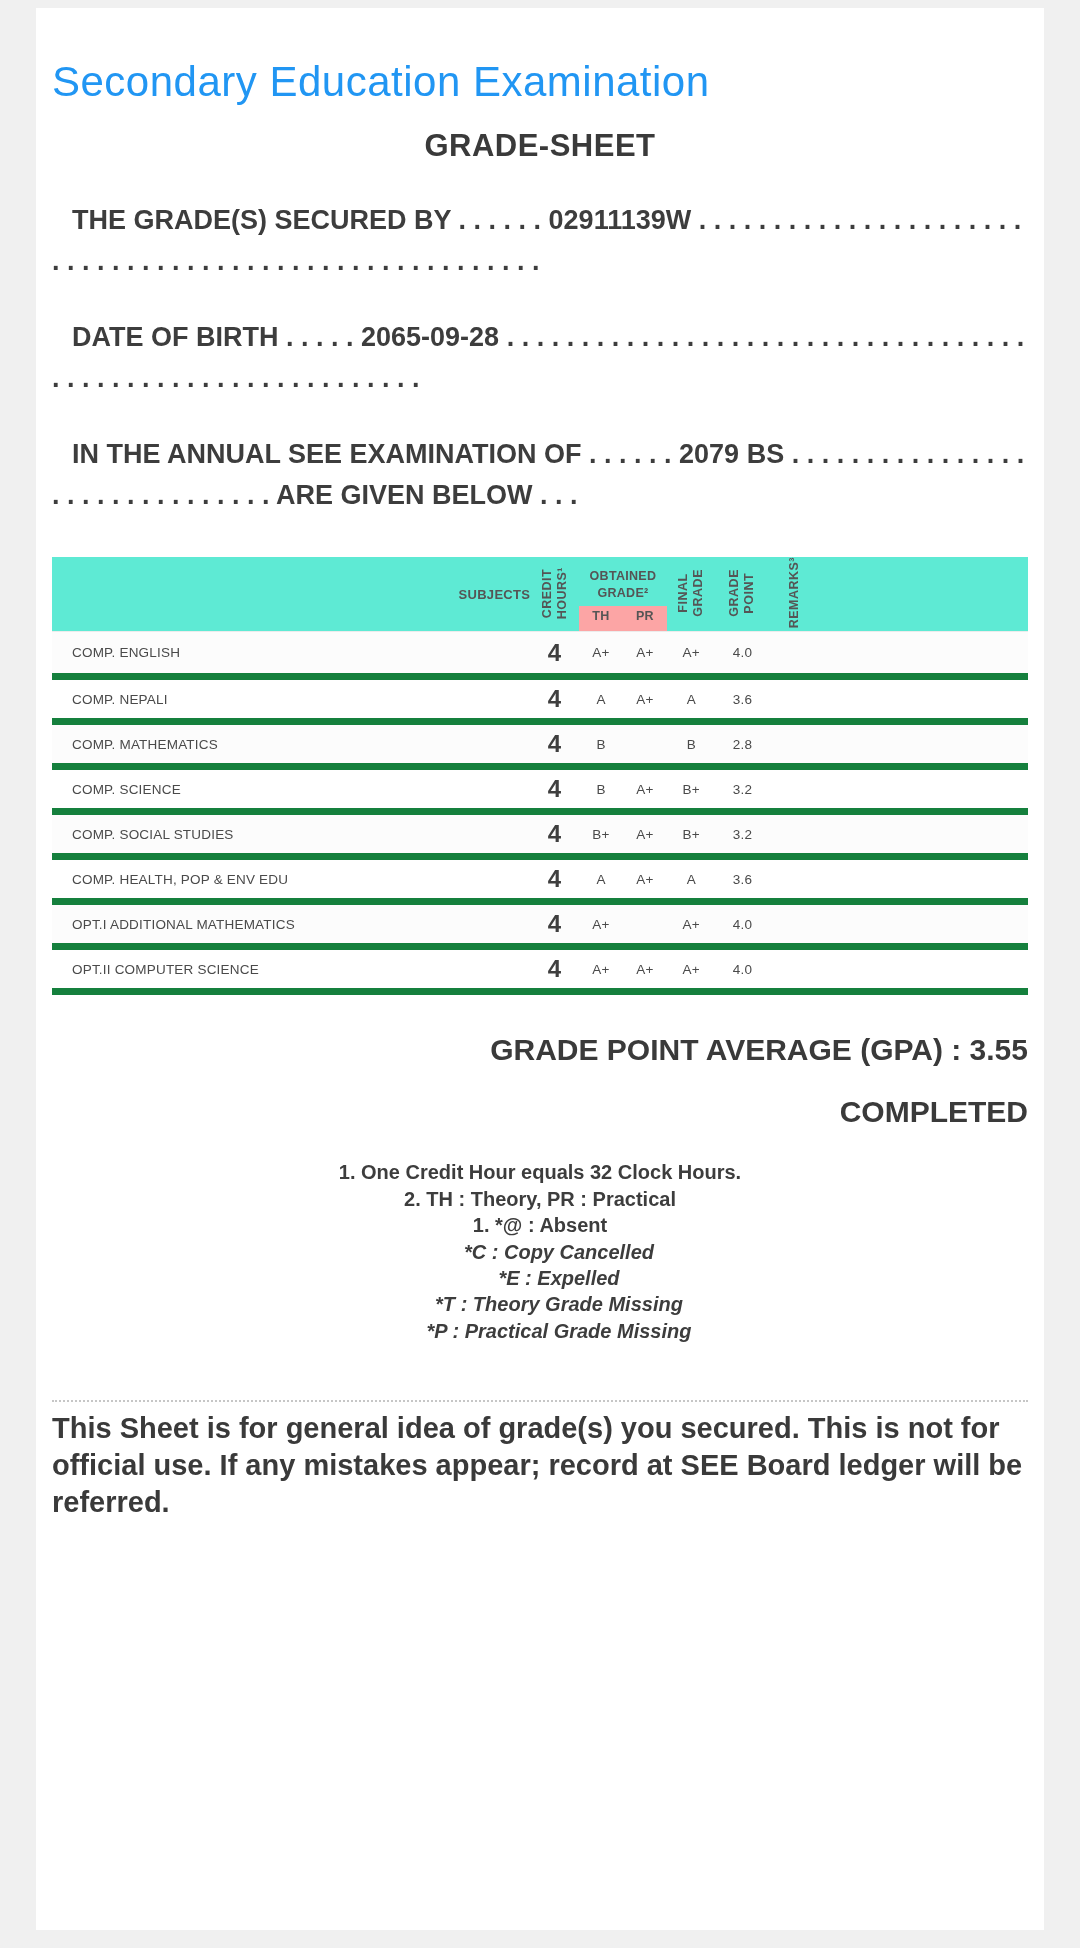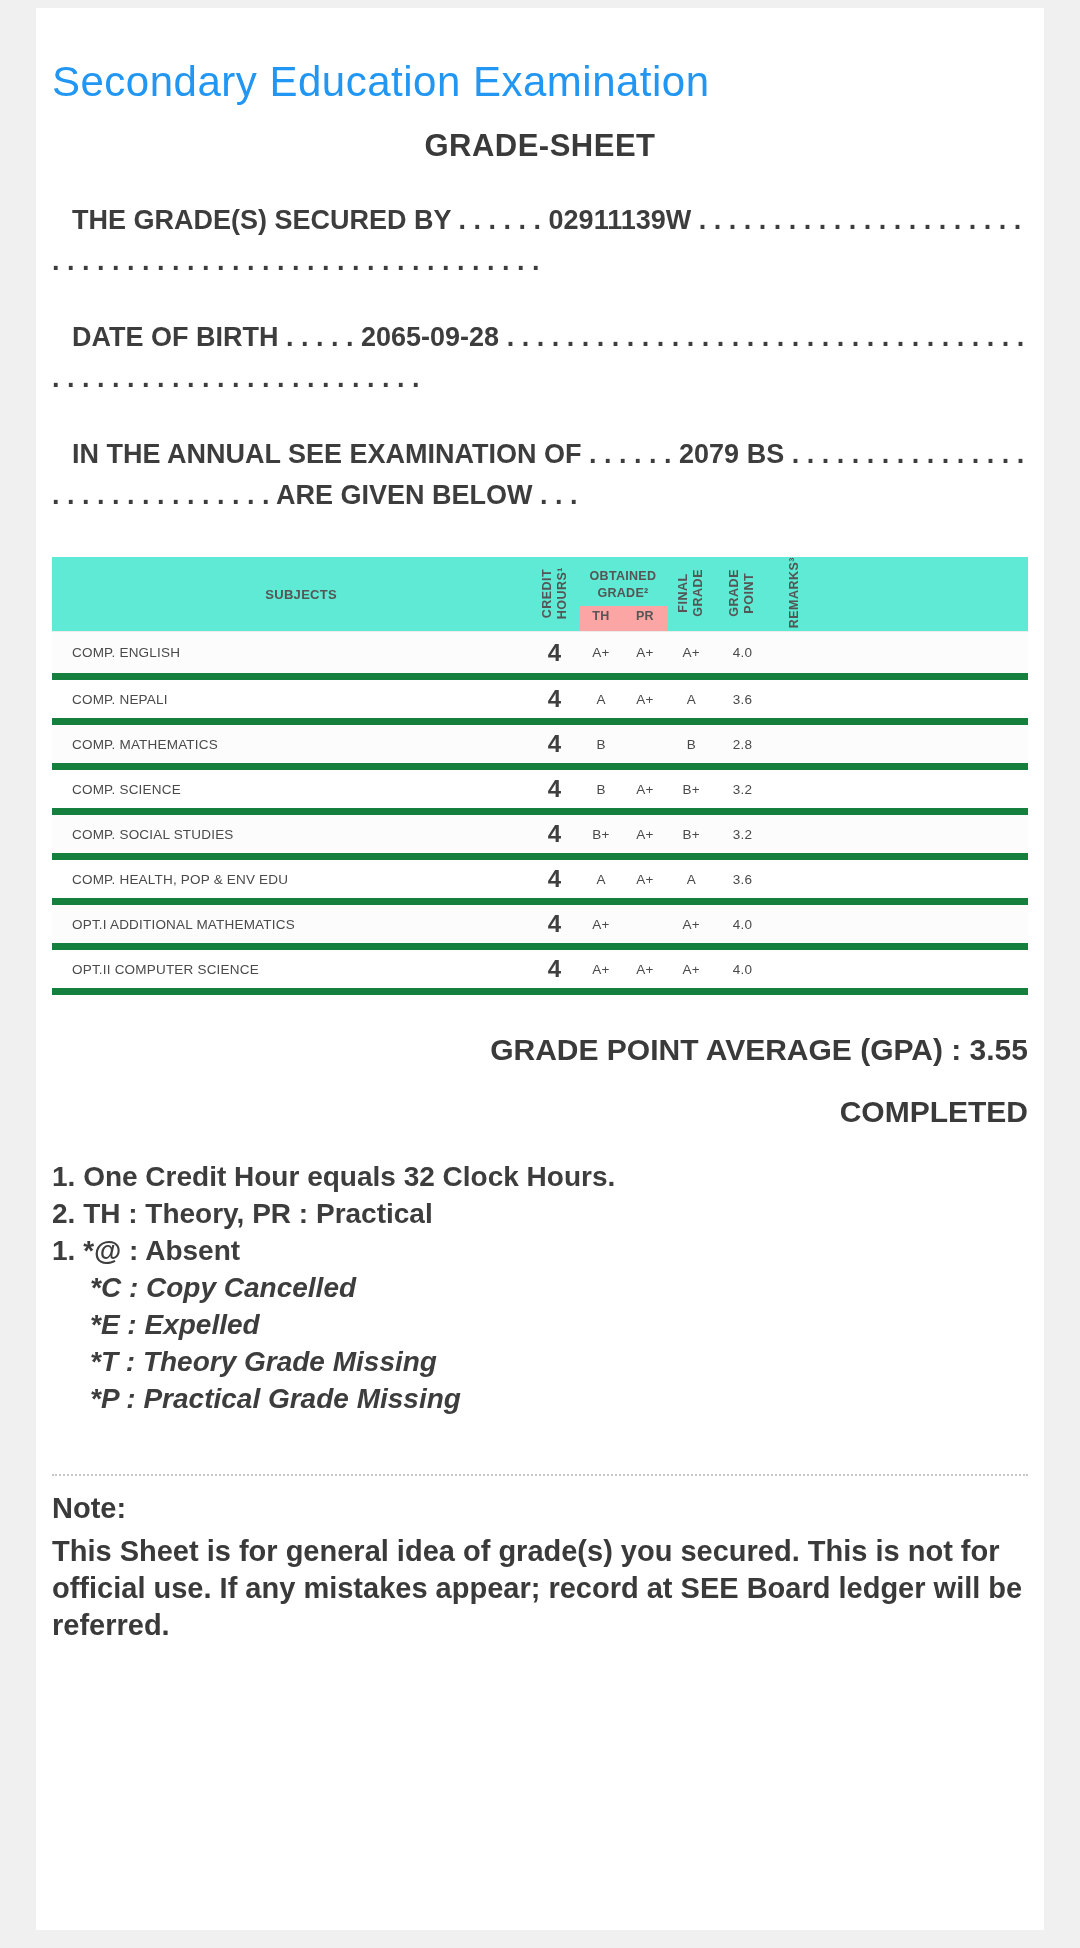--- a/index.html
+++ b/index.html
@@ -51,21 +51,21 @@
   thead th {
     background:#5eead4;
     color:#555555;
     font-size:12.5px;
     font-weight:700;
     vertical-align:middle;
     letter-spacing:0.3px;
     border-bottom:1px solid #ececec;
   }
   th.subjects-h {
-    text-align:center;
+    text-align:right;
     padding-left:20px;
     font-size:13px;
   }
   th.obtained-h {
     white-space:pre-line;
     text-align:center;
     line-height:1.3;
     height:46px;
     border-bottom:none;
     padding-top:6px;
@@ -114,23 +114,24 @@
   }
   .status {
     text-align:right;
     font-size:30px;
     font-weight:700;
     margin-top:28px;
     color:#3a3a3a;
   }
   .footnotes {
     margin-top:30px;
-    font-size:28px;
+    font-size:20px;
     font-weight:700;
     color:#3d3d3d;
+    text-align:center;
   }
   .footnotes p { line-height:1.32; margin:0; }
   .footnotes p.sub { padding-left:38px;font-style:italic; }
   .divider {
     border:none;
     border-top:2px dotted #c6c6c6;
     margin-top:56px;
   }
   .note-heading {
     font-size:29px;
@@ -272,16 +273,15 @@
     <p>2. TH : Theory, PR : Practical</p>
     <p>1. *@ : Absent</p>
     <p class="sub">*C : Copy Cancelled</p>
     <p class="sub">*E : Expelled</p>
     <p class="sub">*T : Theory Grade Missing</p>
     <p class="sub">*P : Practical Grade Missing</p>
   </div>
 
   <hr class="divider">
 
-  <p class="note-heading">Note:</p>
   <p class="note-body">This Sheet is for general idea of grade(s) you secured. This is not for official use. If any mistakes appear; record at SEE Board ledger will be referred.</p>
 
 </div>
 
 </body></html>

